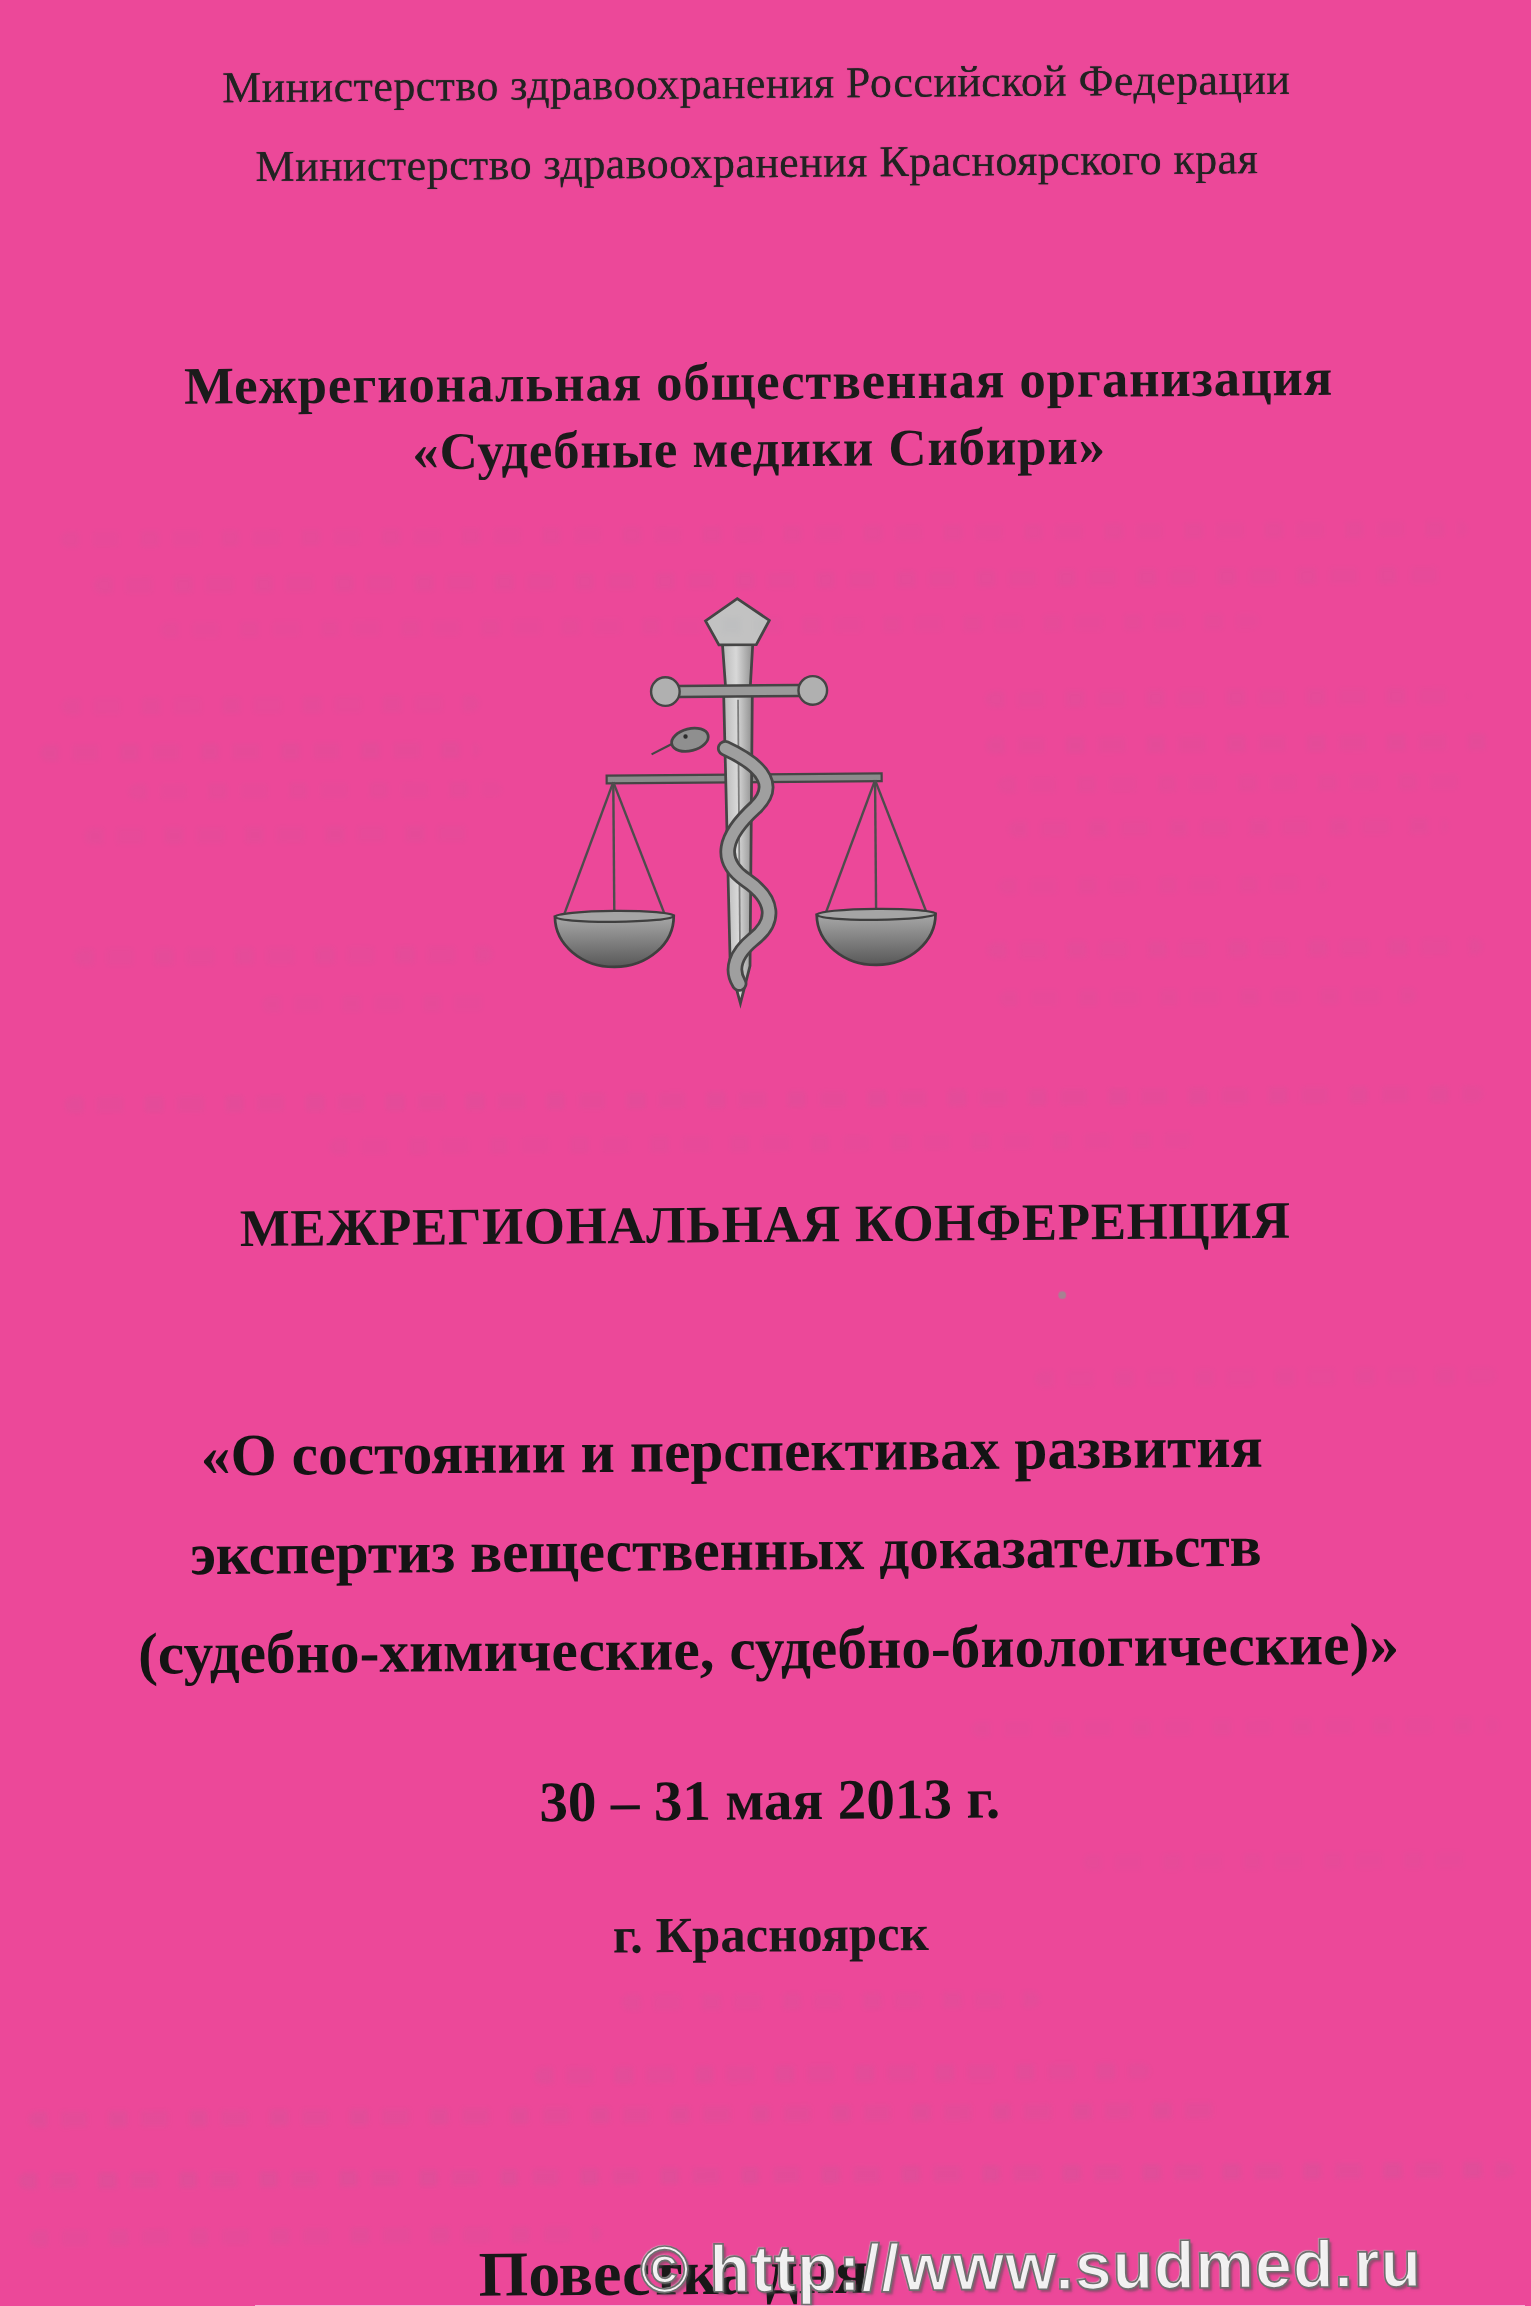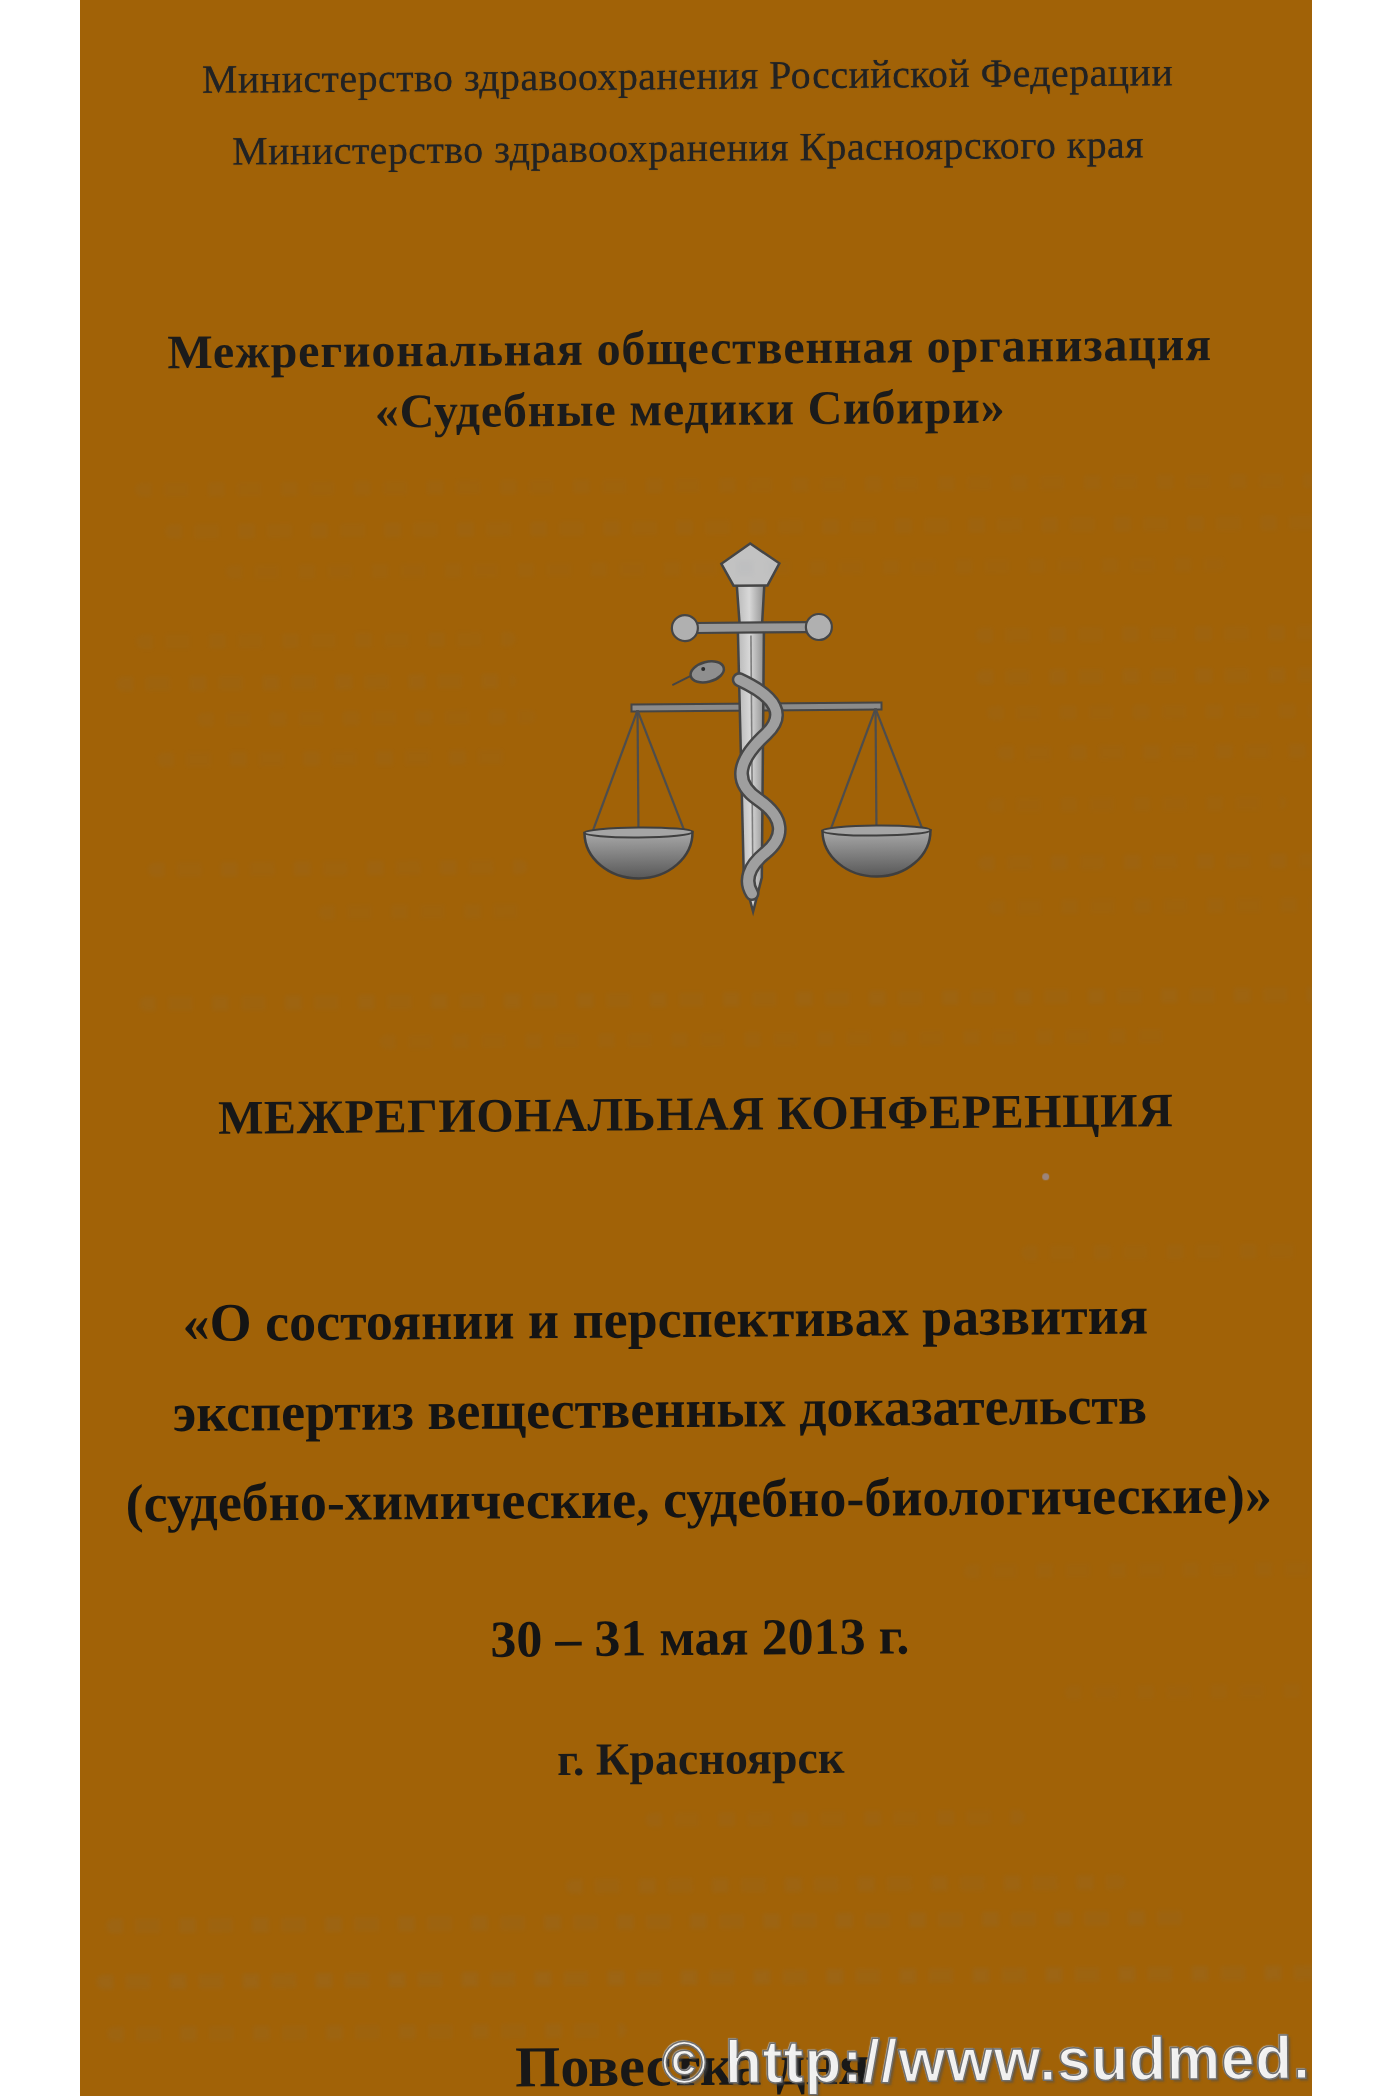--- a/index.html
+++ b/index.html
@@ -1,20 +1,20 @@
 <!DOCTYPE html>
 <html><head>
 <meta charset="utf-8">
 <style>
   html,body{margin:0;padding:0;background:#ffffff;}
   .page{
     position:relative;
-    width:1232px;height:2096px;
+    width:1392px;height:2096px;
     margin:0 auto;
-    background:#a16207;
+    background:#ec4899;
     overflow:hidden;
     font-family:"Liberation Serif", serif;
     color:#1e1e1e;
   }
   .tilt{position:absolute;inset:0;transform:rotate(-0.45deg);transform-origin:50% 55%;}
   .line{
     position:absolute;left:0;width:100%;
     text-align:center;white-space:nowrap;
     color:#222;
   }

